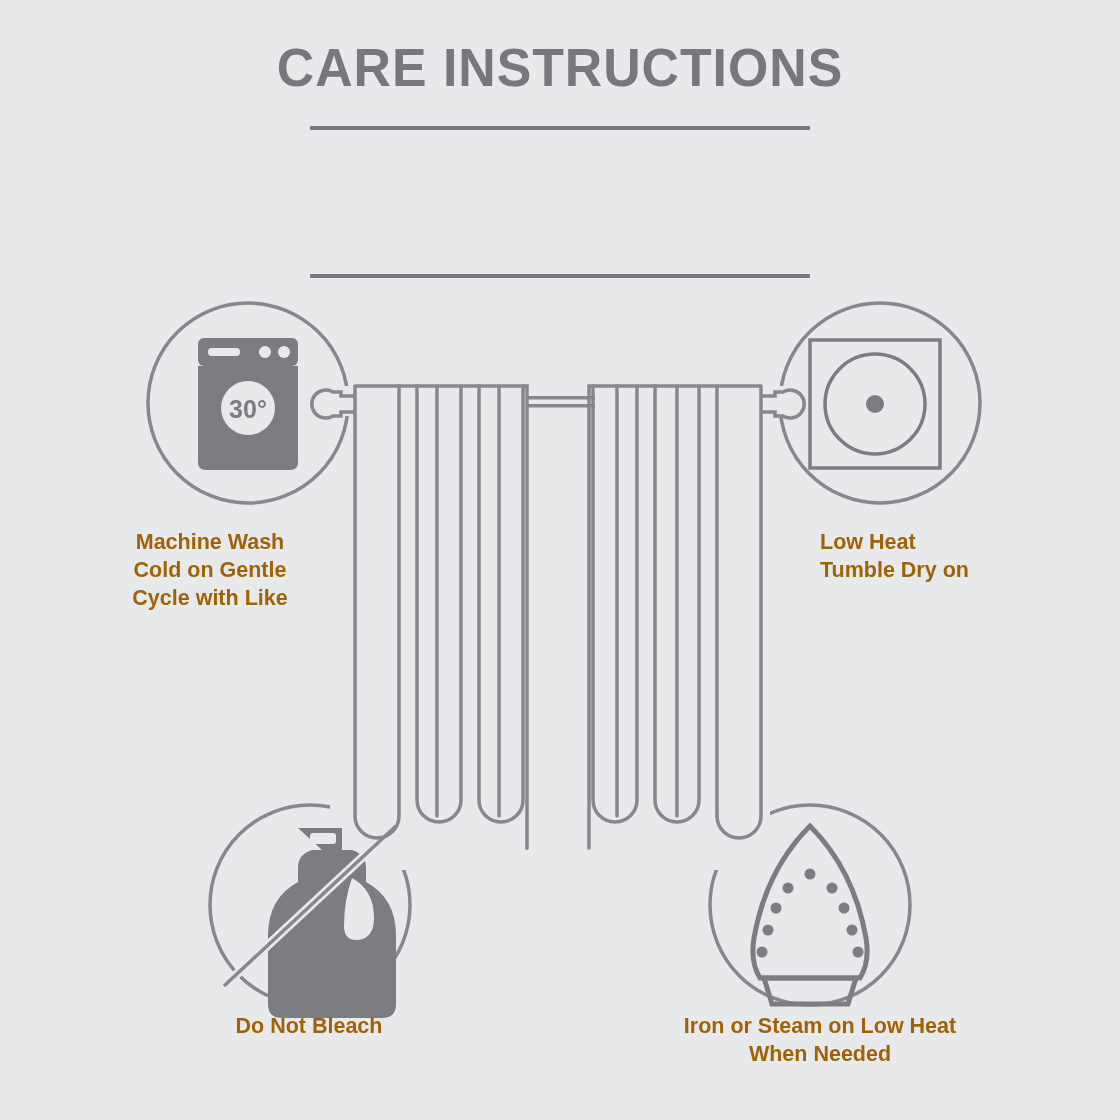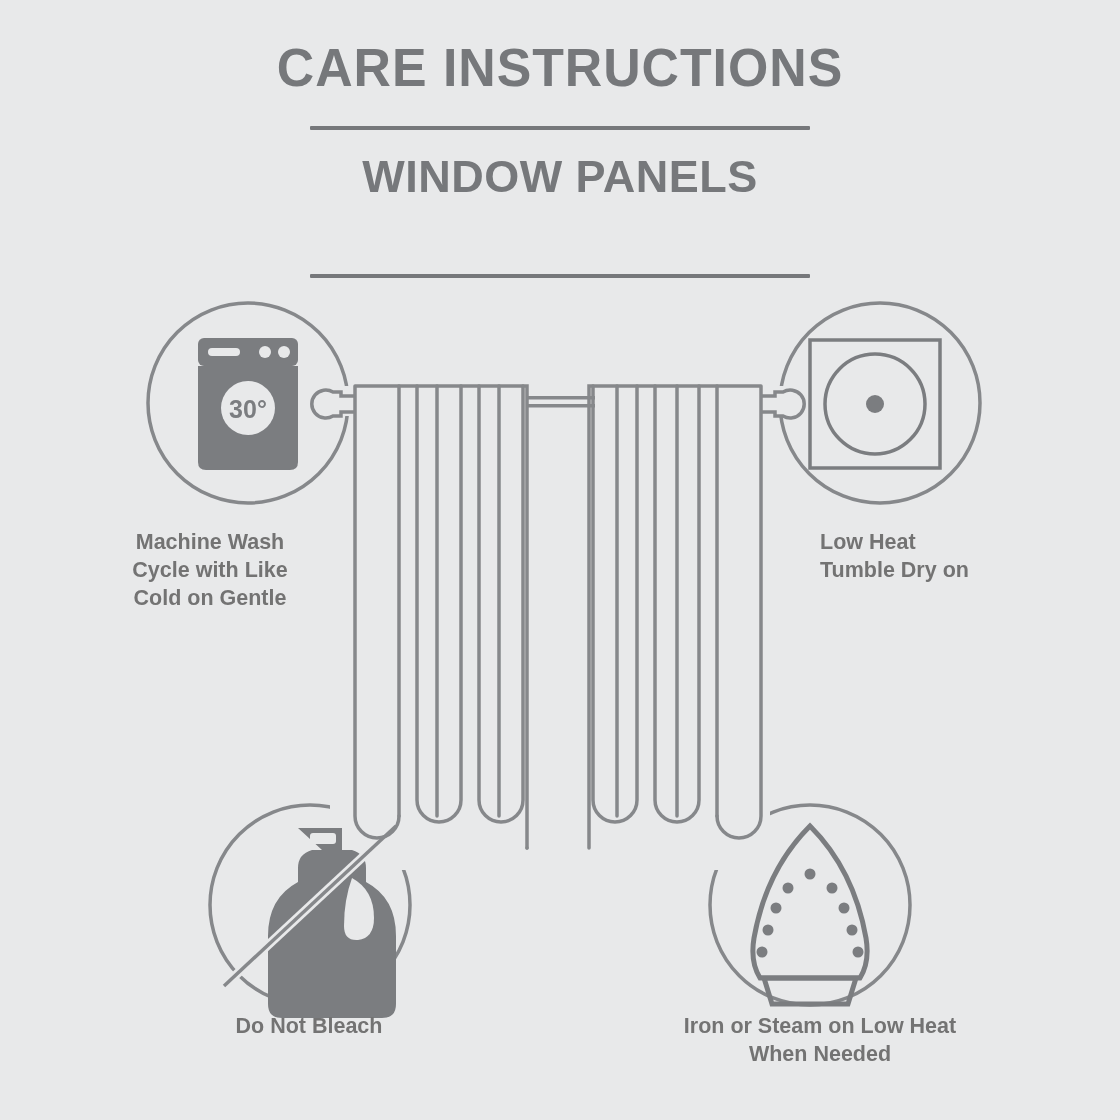--- a/index.html
+++ b/index.html
@@ -49,21 +49,21 @@
     text-align: center;
     font-size: 45px;
     font-weight: bold;
     line-height: 58px;
     color: #76787b;
     letter-spacing: 0.5px;
   }
 
   
   .caption {
-    color: #737373;
+    color: #a16207;
     font-size: 21.5px;
     font-weight: bold;
     line-height: 28px;
   }
   #cap-wash   { top: 528px; left: 72px;  width: 276px; text-align: center; }
   #cap-dry    { top: 528px; left: 820px; width: 260px; text-align: left;  }
   #cap-bleach { top: 1012px; left: 180px; width: 258px; text-align: center; }
   #cap-iron   { top: 1012px; left: 610px; width: 420px; text-align: center; }
 
   svg { display: block; }
@@ -71,21 +71,20 @@
 </style>
 </head>
 <body>
 
 <div id="infographic">
 
   <div class="abs" id="title">CARE INSTRUCTIONS</div>
   <div class="abs divider" id="divider-top"></div>
 
   <div class="abs" id="subtitle">
-    <div>WINDOW PANELS</div>
   </div>
 
   <div class="abs divider" id="divider-bottom"></div>
 
   <svg class="abs" id="art" width="1120" height="1120" viewBox="0 0 1120 1120">
     <defs>
 
       <mask id="mask-wash-circle">
         <rect x="0" y="0" width="1120" height="1120" fill="#fff"></rect>
         <rect x="318" y="386" width="60" height="30" fill="#000"></rect>
@@ -215,22 +214,22 @@
         <path d="M717 386 v430 M699 386 v414 a22 22 0 0 1 -44 0 M655 386 v414"></path>
         <path d="M677 386 v430"></path>
         <path d="M637 386 v414 a22 22 0 0 1 -44 0 M593 386 v414"></path>
         <path d="M617 386 v430"></path>
       </g>
     </g>
   </svg>
 
   <div class="abs caption" id="cap-wash">
     <div>Machine Wash</div>
+    <div>Cold on Gentle</div>
     <div>Cycle with Like</div>
-    <div>Cold on Gentle</div>
   </div>
 
   <div class="abs caption" id="cap-dry">
     <div>Low Heat</div>
     <div>Tumble Dry on</div>
   </div>
 
   <div class="abs caption" id="cap-bleach">
     <div>Do Not Bleach</div>
   </div>

